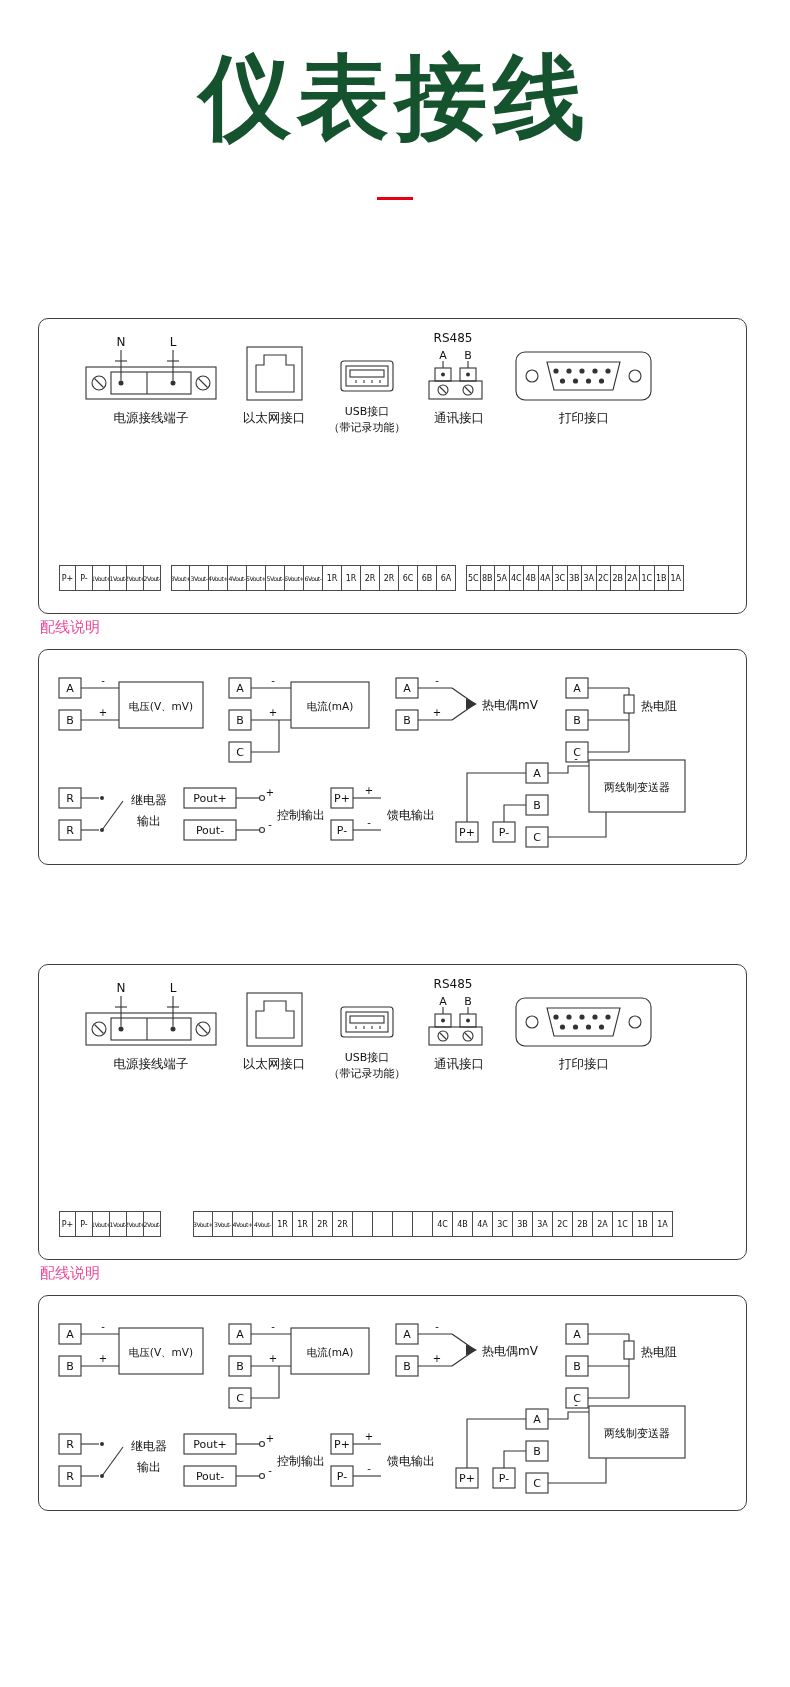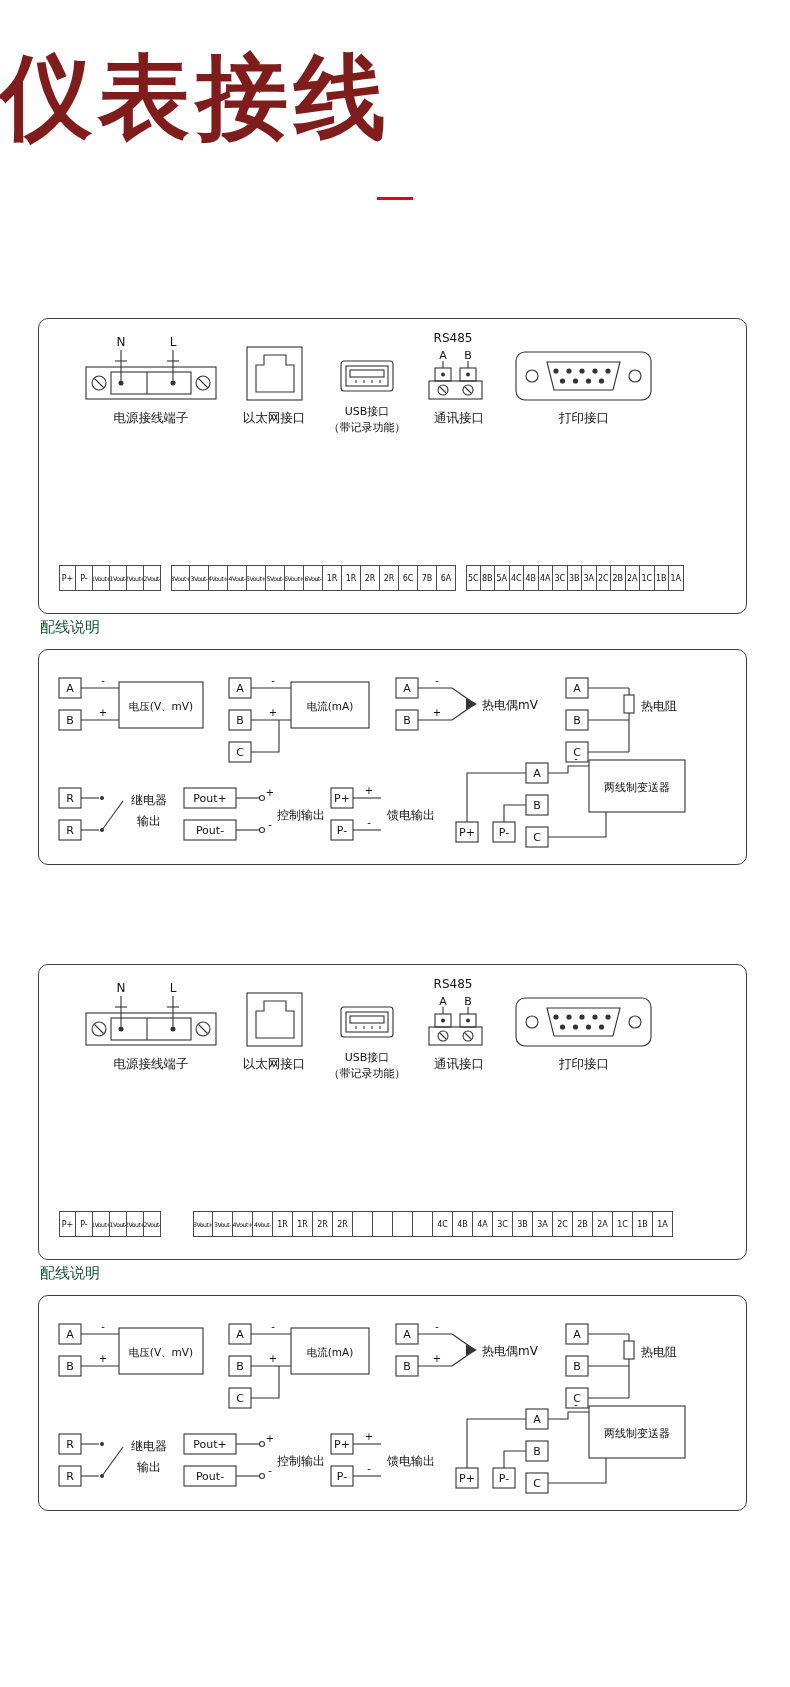--- a/index.html
+++ b/index.html
@@ -1,27 +1,27 @@
 <!DOCTYPE html>
 <html><head>
 <meta charset="utf-8">
 <style>
   html,body{margin:0;padding:0;}
   body{width:790px;height:1687px;background:#ffffff;position:relative;overflow:hidden;
        font-family:"DejaVu Sans","Liberation Sans",sans-serif;color:#111;}
   .abs{position:absolute;}
-  #page-title{left:0;right:0;top:50px;text-align:left;font-size:92px;font-weight:900;
-              letter-spacing:6px;line-height:1.05;margin:0;color:#7f1d1d;}
+  #page-title{left:0;right:0;top:50px;text-align:center;font-size:92px;font-weight:900;
+              letter-spacing:6px;line-height:1.05;margin:0;color:#14532d;}
   #title-underline{left:50%;top:197px;margin-left:-18px;width:36px;height:3px;background:#e60012;}
   .section{position:absolute;left:0;width:790px;height:601px;}
   .section-title{left:0;right:0;top:0;margin:0;text-align:center;font-size:21px;font-weight:700;color:#151515;}
   .panel{left:38px;width:709px;border:1.5px solid #3f3f3f;border-radius:10px;background:#fff;box-sizing:border-box;}
   .conn-panel{top:52px;height:296px;}
   .wire-panel{top:383px;height:216px;}
-  .wiring-label{left:40px;top:352px;font-size:15px;color:#14532d;}
+  .wiring-label{left:40px;top:352px;font-size:15px;color:#ec4899;}
   .conn-svg,.wire-svg{position:absolute;left:0;top:0;display:block;}
   .strip{position:absolute;left:20px;top:246px;display:flex;}
   .strip-group{display:flex;}
   .strip-cell{box-sizing:border-box;height:26px;border:1px solid #4a4a4a;background:#fff;
               display:flex;align-items:center;justify-content:center;font-size:8px;
               white-space:nowrap;overflow:hidden;color:#111;}
   .strip-cell + .strip-cell{border-left:none;}
   .strip-cell.tiny{font-size:6.2px;letter-spacing:-0.5px;}
   svg line,svg rect,svg circle,svg path,svg polygon{stroke:#333;fill:none;stroke-width:1.1;}
   svg .fill{fill:#333;stroke:none;}
@@ -133,21 +133,21 @@
             <div class="strip-cell tiny" style="width: 19px;">4Vout-</div>
             <div class="strip-cell tiny" style="width: 19px;">5Vout+</div>
             <div class="strip-cell tiny" style="width: 19px;">5Vout-</div>
             <div class="strip-cell tiny" style="width: 19px;">6Vout+</div>
             <div class="strip-cell tiny" style="width: 19px;">6Vout-</div>
             <div class="strip-cell" style="width: 19px;">1R</div>
             <div class="strip-cell" style="width: 19px;">1R</div>
             <div class="strip-cell" style="width: 19px;">2R</div>
             <div class="strip-cell" style="width: 19px;">2R</div>
             <div class="strip-cell" style="width: 19px;">6C</div>
-            <div class="strip-cell" style="width: 19px;">7B</div>
+            <div class="strip-cell" style="width: 19px;">6B</div>
             <div class="strip-cell" style="width: 19px;">6A</div>
           </div>
           <div class="strip-group">
             <div class="strip-cell" style="width: 14.5px;">5C</div>
             <div class="strip-cell" style="width: 14.5px;">8B</div>
             <div class="strip-cell" style="width: 14.5px;">5A</div>
             <div class="strip-cell" style="width: 14.5px;">4C</div>
             <div class="strip-cell" style="width: 14.5px;">4B</div>
             <div class="strip-cell" style="width: 14.5px;">4A</div>
             <div class="strip-cell" style="width: 14.5px;">3C</div>

